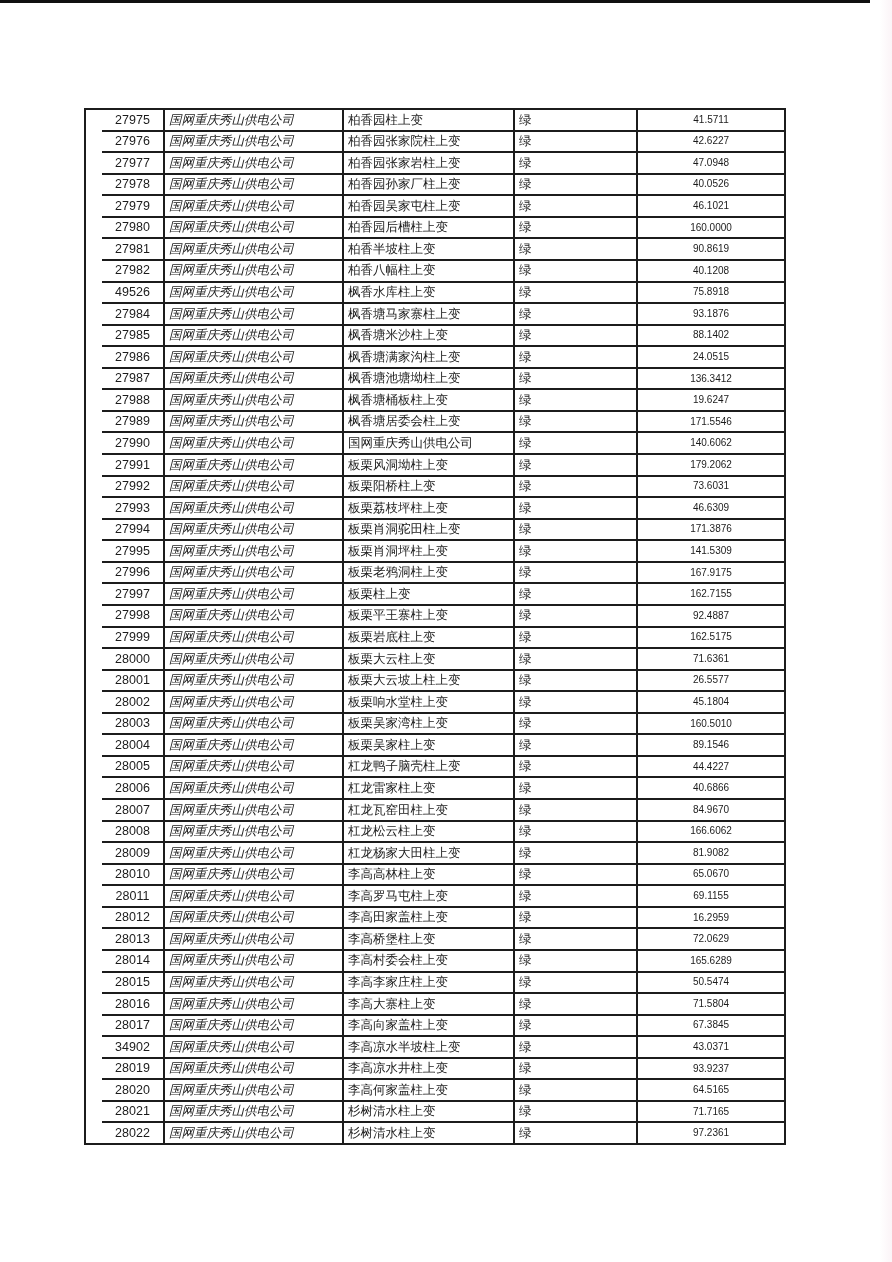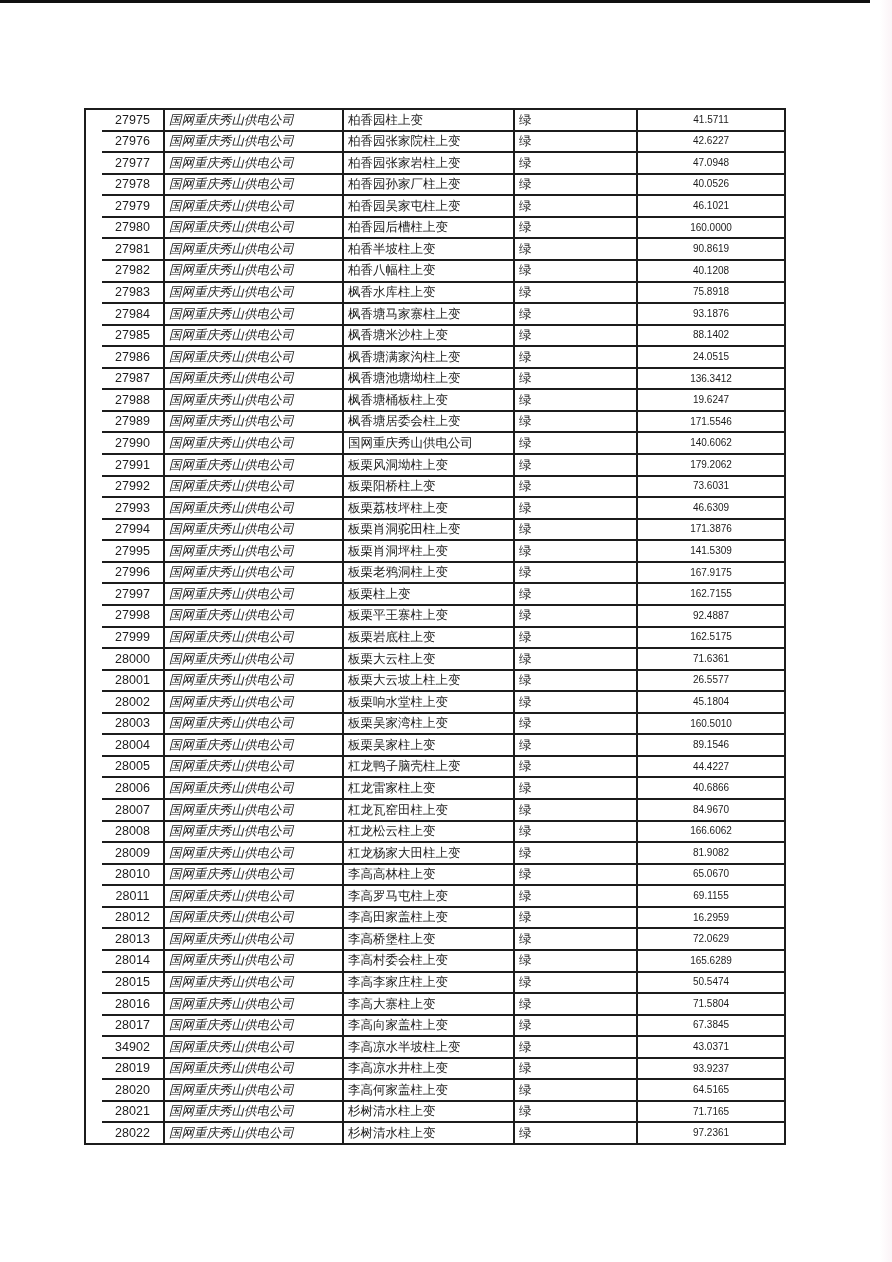--- a/index.html
+++ b/index.html
@@ -92,21 +92,21 @@
       <div class="cell c-value">90.8619</div>
     </div>
     <div class="row">
       <div class="cell c-id">27982</div>
       <div class="cell c-company">国网重庆秀山供电公司</div>
       <div class="cell c-station">柏香八幅柱上变</div>
       <div class="cell c-status">绿</div>
       <div class="cell c-value">40.1208</div>
     </div>
     <div class="row">
-      <div class="cell c-id">27983</div>
+      <div class="cell c-id">49526</div>
       <div class="cell c-company">国网重庆秀山供电公司</div>
       <div class="cell c-station">枫香水库柱上变</div>
       <div class="cell c-status">绿</div>
       <div class="cell c-value">75.8918</div>
     </div>
     <div class="row">
       <div class="cell c-id">27984</div>
       <div class="cell c-company">国网重庆秀山供电公司</div>
       <div class="cell c-station">枫香塘马家寨柱上变</div>
       <div class="cell c-status">绿</div>

